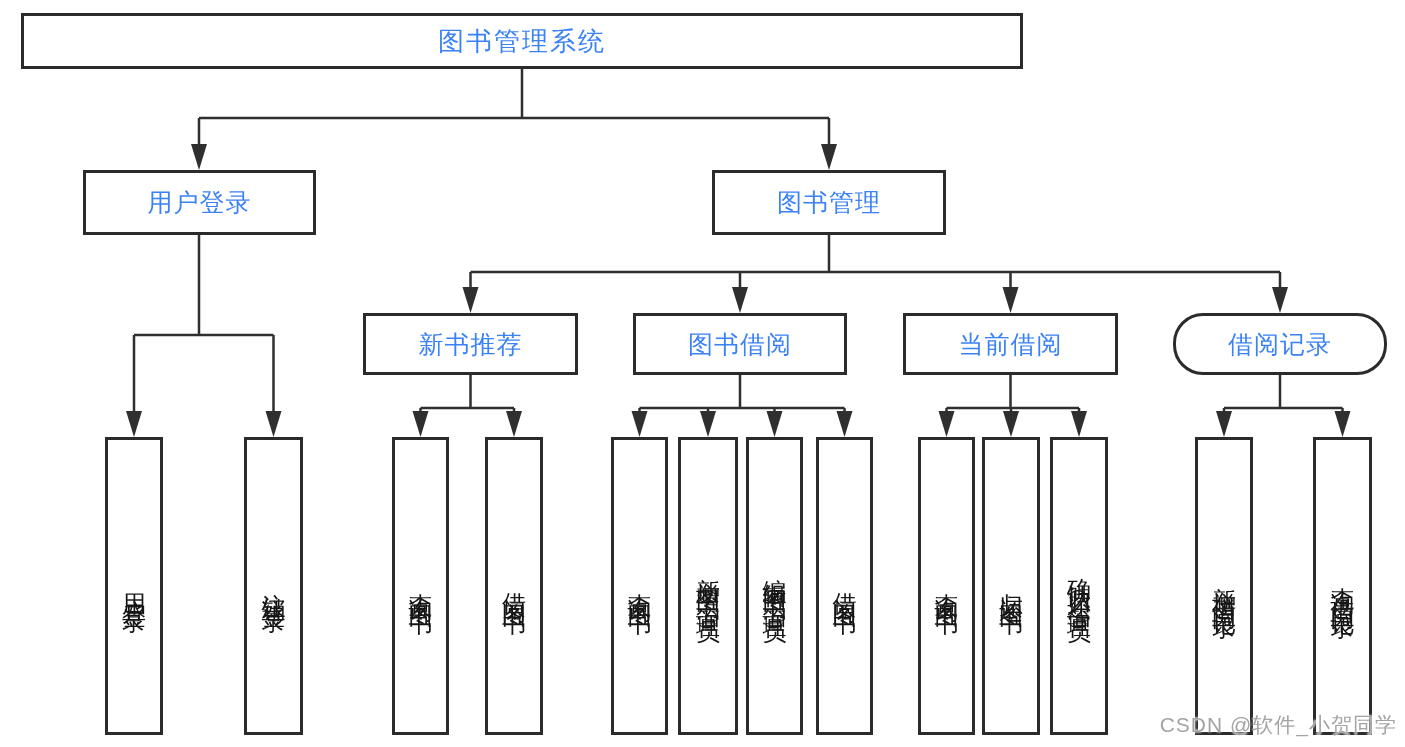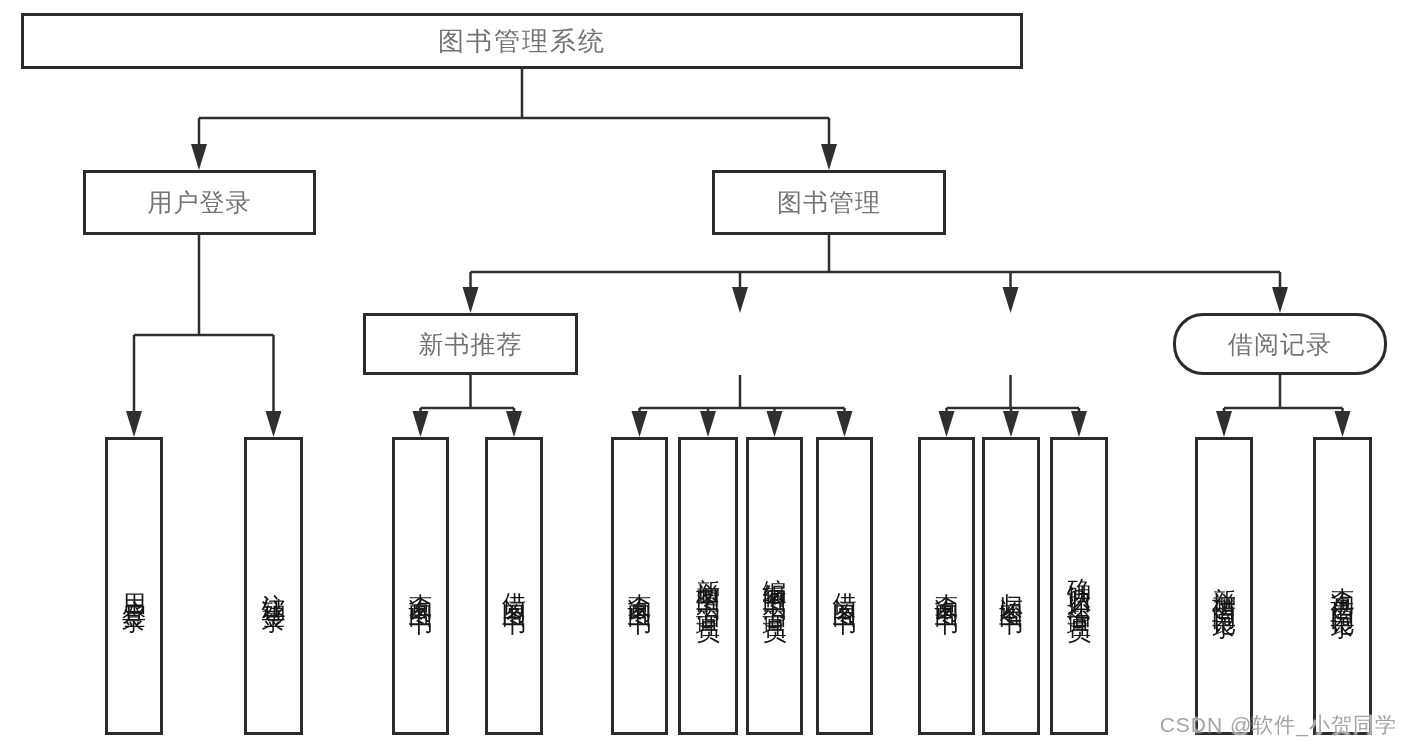--- a/index.html
+++ b/index.html
@@ -14,21 +14,21 @@
   .box{
     position:absolute;
     box-sizing:border-box;
     background:#ffffff;
     border:3px solid #2b2b2b;
     display:flex;align-items:center;justify-content:center;
     z-index:1;
   }
   .hlabel{
     font-size:25px;
-    color:#737373;
+    color:#3b82f6;
     letter-spacing:1px;
     white-space:nowrap;
   }
   .root-label{font-size:26px;letter-spacing:2px;}
   .vlabel{
     writing-mode:vertical-rl;
     text-orientation:mixed;
     font-size:24px;
     letter-spacing:6px;
     color:#161616;
@@ -111,20 +111,26 @@
   <div class="box" style="left:83px;top:170px;width:233px;height:65px;">
     <span class="hlabel">用户登录</span>
   </div>
   <div class="box" style="left:712px;top:170px;width:234px;height:65px;">
     <span class="hlabel">图书管理</span>
   </div>
 
   <div class="box" style="left:363px;top:313px;width:215px;height:62px;">
     <span class="hlabel">新书推荐</span>
   </div>
+  <div class="box" style="left:633px;top:313px;width:214px;height:62px;">
+    <span class="hlabel">图书借阅</span>
+  </div>
+  <div class="box" style="left:903px;top:313px;width:215px;height:62px;">
+    <span class="hlabel">当前借阅</span>
+  </div>
   <div class="box" style="left:1173px;top:313px;width:214px;height:62px;border-radius:30px;">
     <span class="hlabel">借阅记录</span>
   </div>
 
   <div class="box" style="left:105px;top:437px;width:58px;height:298px;">
     <span class="vlabel">用户登录</span>
   </div>
   <div class="box" style="left:244px;top:437px;width:59px;height:298px;">
     <span class="vlabel">注销登录</span>
   </div>

